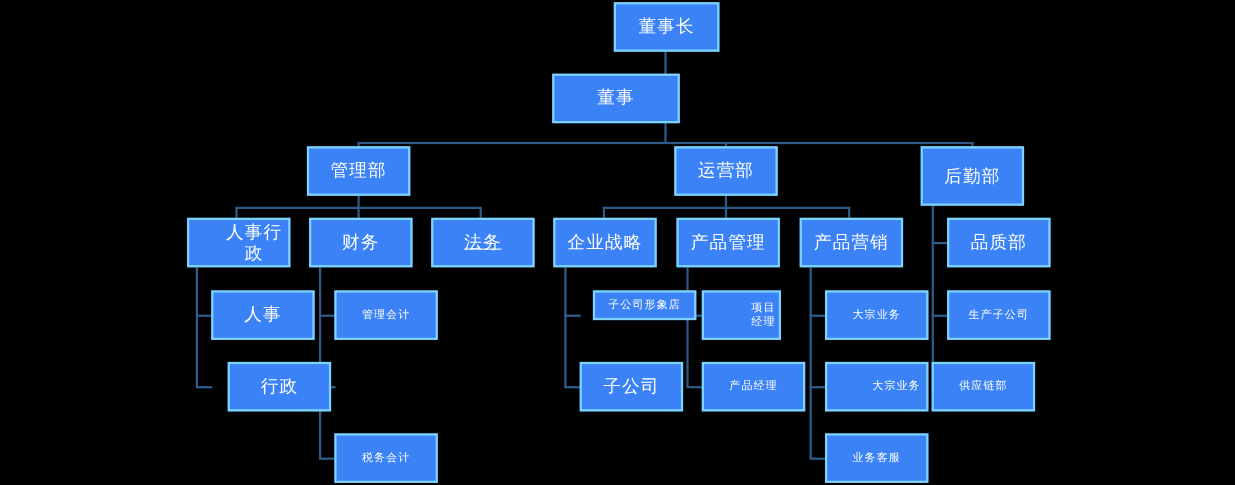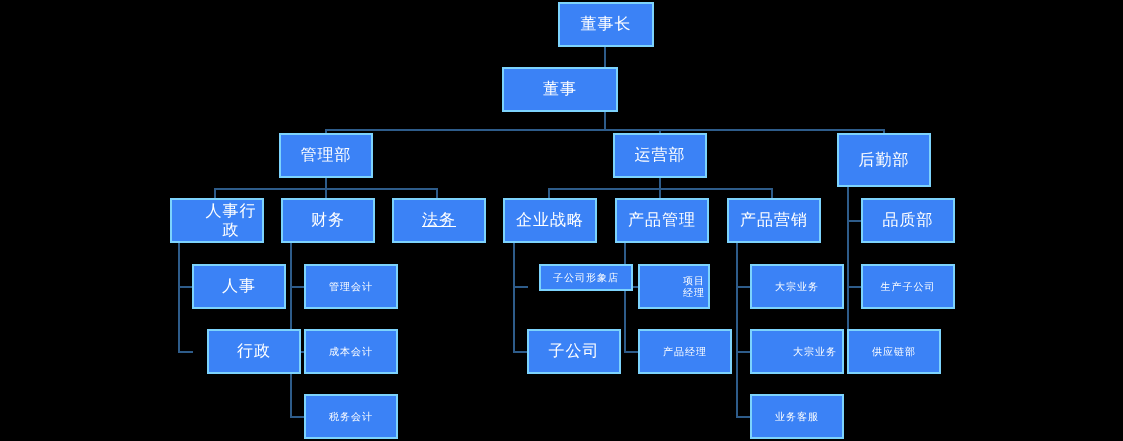--- a/index.html
+++ b/index.html
@@ -108,21 +108,20 @@
   <div class="node" style="left:861px; top:198px; width:94px; height:45px;">品质部</div>
 
   <div class="node" style="left:192px; top:264px; width:94px; height:45px;">人事</div>
   <div class="node narrow-text" style="left:304px; top:264px; width:94px; height:45px;">管理会计</div>
   <div class="node narrow-text" style="left:527px; top:264px; width:94px; height:27px;margin-left:12px;">子公司形象店</div>
   <div class="node narrow-text" style="left:638px; top:264px; width:72px; height:45px;padding-left:40px;">项目经理</div>
   <div class="node narrow-text" style="left:750px; top:264px; width:94px; height:45px;">大宗业务</div>
   <div class="node narrow-text" style="left:861px; top:264px; width:94px; height:45px;">生产子公司</div>
 
   <div class="node" style="left:192px; top:329px; width:94px; height:45px;margin-left:15px;">行政</div>
-  <div class="node narrow-text" style="left:304px; top:329px; width:94px; height:45px;">成本会计</div>
   <div class="node" style="left:527px; top:329px; width:94px; height:45px;">子公司</div>
   <div class="node narrow-text" style="left:638px; top:329px; width:94px; height:45px;">产品经理</div>
   <div class="node narrow-text" style="left:750px; top:329px; width:94px; height:45px;padding-left:36px;">大宗业务</div>
   <div class="node narrow-text" style="left:847px; top:329px; width:94px; height:45px;">供应链部</div>
 
   <div class="node narrow-text" style="left:304px; top:394px; width:94px; height:45px;">税务会计</div>
   <div class="node narrow-text" style="left:750px; top:394px; width:94px; height:45px;">业务客服</div>
 
 </div>
 

